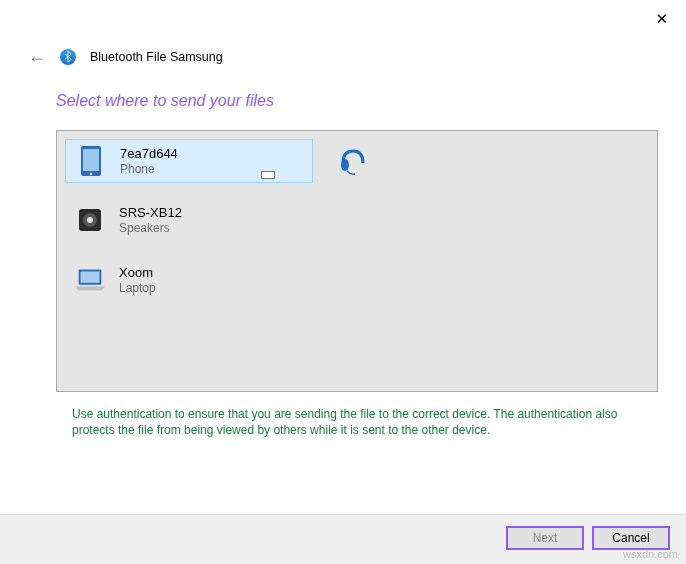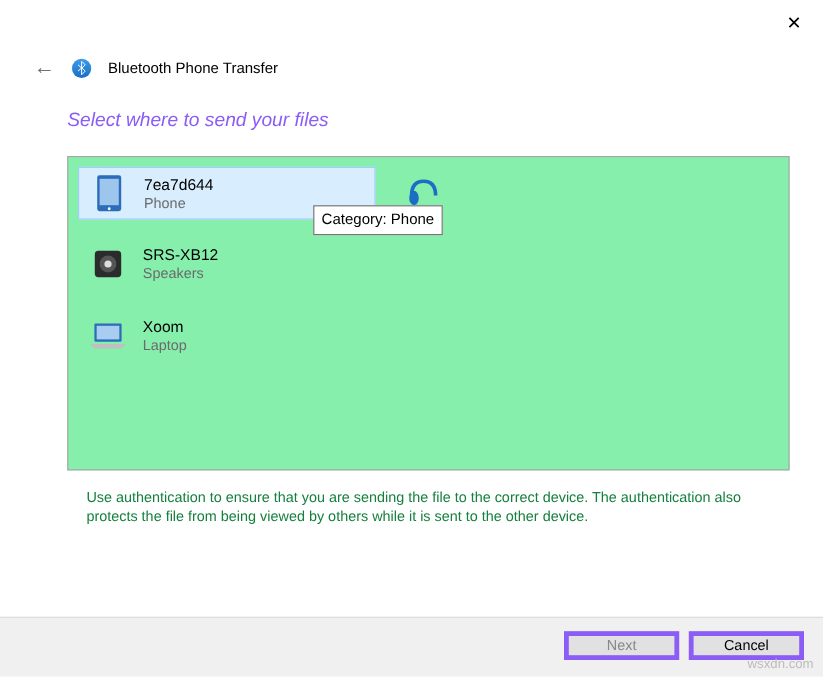--- a/index.html
+++ b/index.html
@@ -5,52 +5,52 @@
   * { box-sizing: border-box; font-family: "Segoe UI", Arial, sans-serif; }
   body { margin: 0; width: 686px; height: 564px; background: #fff; position: relative; overflow: hidden; }
   .window { width: 686px; height: 564px; background: #fff; position: relative; }
   .close { position: absolute; top: 10px; right: 18px; font-size: 15px; color: #000; cursor: default; }
   .header { position: absolute; top: 46px; left: 28px; display: flex; align-items: center; gap: 14px; }
   .back-arrow { font-size: 18px; color: #707070; }
   .bt-icon { width: 16px; height: 16px; background: linear-gradient(#3d9be9,#1a6fc4); border-radius: 50%; display: flex; align-items: center; justify-content: center; }
   .bt-icon svg { width: 10px; height: 12px; }
   .title { font-size: 12.5px; color: #000; }
   .heading { position: absolute; top: 92px; left: 56px; font-size: 16px; color: #8b5cf6; font-style: italic; }
-  .list-box { position: absolute; top: 130px; left: 56px; width: 602px; height: 262px; border: 1px solid #a8a8a8; background: #86efac; }
+  .list-box { position: absolute; top: 130px; left: 56px; width: 602px; height: 262px; border: 1px solid #a8a8a8; background: #e5e5e5; }
   .dev { position: absolute; display: flex; align-items: center; gap: 12px; padding: 4px 8px; width: 248px; }
   .dev.sel { background: #d8edfd; border: 1px solid #9fcff8; }
   .dev .ico { width: 34px; height: 34px; display: flex; align-items: center; justify-content: center; }
   .dev .txt .nm { font-size: 13px; color: #000; line-height: 1.2; }
   .dev .txt .tp { font-size: 12px; color: #6b6b6b; line-height: 1.2; }
   .tooltip { position: absolute; top: 171px; left: 261px; background: #fff; border: 1px solid #767676; padding: 3px 6px; font-size: 12.5px; color: #000; line-height: 1.35; z-index: 10; }
   .hint { position: absolute; top: 406px; left: 72px; width: 560px; font-size: 12px; color: #15803d; line-height: 1.35; }
   .auth-row { position: absolute; top: 460px; left: 116px; display: flex; align-items: center; gap: 6px; }
   .chk { width: 13px; height: 13px; border: 1px solid #777; background: #fff; }
   .auth-lbl { font-size: 12.5px; color: #000; }
   .btnbar { position: absolute; bottom: 14px; right: 16px; display: flex; gap: 8px; background: #f0f0f0; padding: 10px 0 0 0; }
   .strip { position: absolute; bottom: 0; left: 0; right: 0; height: 50px; background: #f0f0f0; border-top: 1px solid #ddd; }
-  .btn { width: 96px; height: 24px; border: 4px solid #8b5cf6; background: #e1e1e1; font-size: 12px; color: #000; display: flex; align-items: center; justify-content: center; }
+  .btn { width: 78px; height: 24px; border: 2px solid #8b5cf6; background: #e1e1e1; font-size: 12px; color: #000; display: flex; align-items: center; justify-content: center; }
   .btn.dis { color: #888; }
   .wm { position: absolute; bottom: 4px; right: 8px; font-size: 11px; color: #bcbcbc; }
 </style>
 </head>
 <body>
 
 <div class="window">
 
   <div class="close">✕</div>
 
   <div class="header">
     <div class="back-arrow">←</div>
     <div class="bt-icon">
       <svg viewBox="0 0 10 16">
           <path d="M5 0 L9 4 L5.5 7.5 L9 11 L5 15 V0 M5 7.5 L1 4 M5 7.5 L1 11" stroke="#fff" stroke-width="1.1" fill="none"></path>
         </svg>
     </div>
-    <div class="title">Bluetooth Phone Transfer</div>
+    <div class="title">Bluetooth File Samsung</div>
   </div>
 
   <div class="heading">Select where to send your files</div>
 
   <div class="list-box">
 
     <div class="dev sel" style="top:8px;left:8px">
       <div class="ico">
         <svg width="22" height="32" viewBox="0 0 22 32">
             <rect x="1" y="1" width="20" height="30" rx="2" fill="#2d6cb8"></rect>
@@ -99,21 +99,20 @@
       </div>
       <div class="txt">
         <div class="nm">Xoom</div>
         <div class="tp">Laptop</div>
       </div>
     </div>
 
   </div>
 
   <div class="tooltip">
-    <div>Category: Phone</div>
   </div>
 
   <div class="hint">Use authentication to ensure that you are sending the file to the correct device. The authentication also protects the file from being viewed by others while it is sent to the other device.</div>
 
 
   <div class="strip"></div>
   <div class="btnbar">
     <div class="btn dis">Next</div>
     <div class="btn">Cancel</div>
   </div>

